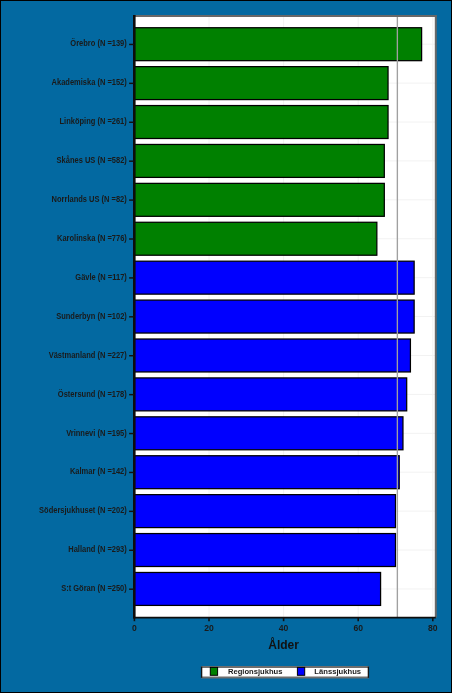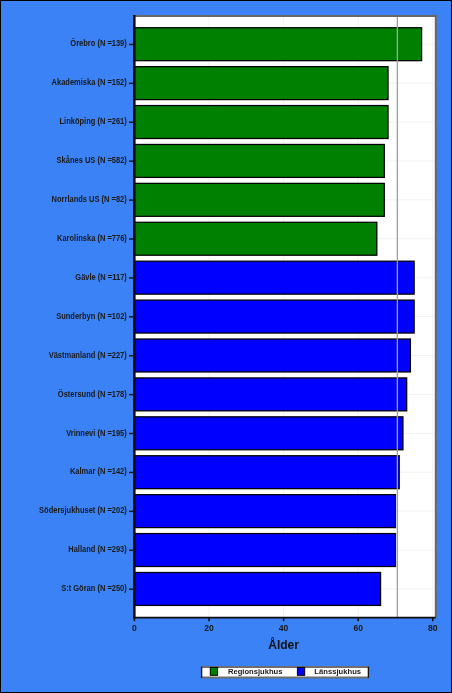--- a/index.html
+++ b/index.html
@@ -1,20 +1,20 @@
 <!DOCTYPE html>
 <html><head>
 <meta charset="utf-8">
 <title>Alder per sjukhus</title>
 <style>
   html,body{margin:0;padding:0;background:#ffffff;}
   body{width:452px;height:693px;overflow:hidden;
        font-family:"Liberation Sans",sans-serif;}
   #frame{position:absolute;left:0;top:0;width:452px;height:693px;
-         box-sizing:border-box;border:1px solid #000;background:#3b82f6;}
+         box-sizing:border-box;border:1px solid #000;background:#0369a1;}
   svg{display:block;will-change:transform;}
   .catlabel{font-family:"Liberation Sans",sans-serif;font-weight:bold;font-size:8.5px;fill:#1a1a1a;text-anchor:end;}
   .ticklabel{font-family:"Liberation Sans",sans-serif;font-weight:bold;font-size:8.6px;fill:#1a1a1a;text-anchor:middle;}
   .axistitle{font-family:"Liberation Sans",sans-serif;font-weight:bold;font-size:12px;fill:#111;text-anchor:middle;}
   .legtext{font-family:"Liberation Sans",sans-serif;font-weight:bold;font-size:8.1px;fill:#1a1a1a;text-anchor:start;}
 </style>
 </head>
 <body>
 
 <div id="frame">

